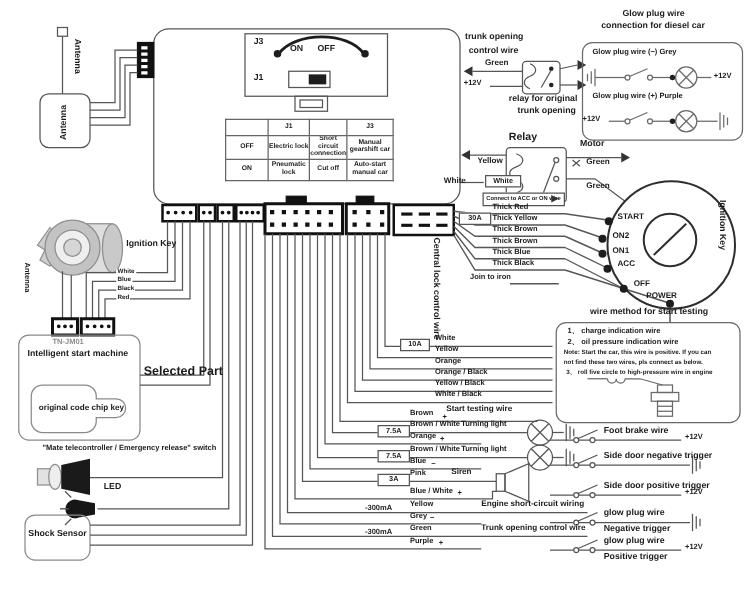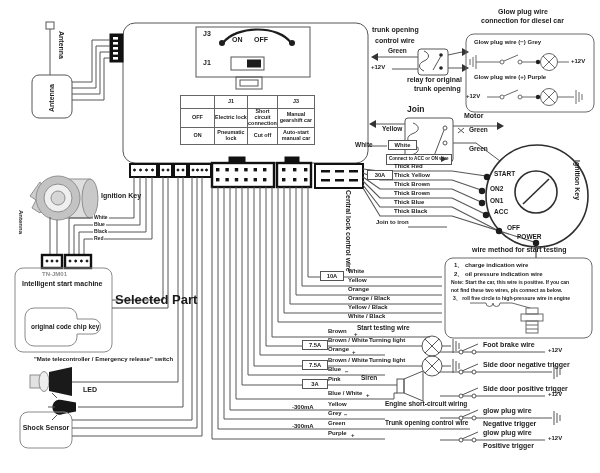--- a/index.html
+++ b/index.html
@@ -2,21 +2,21 @@
 <html><head>
 <meta charset="utf-8">
 <style>
   html,body{margin:0;padding:0;background:#fff}
   .canvas{position:relative;width:600px;height:473px;background:#fff;overflow:hidden;
           font-family:"Liberation Sans",sans-serif;}
   .art{position:absolute;left:0;top:0}
   .lbl{position:absolute;white-space:nowrap;font-weight:bold;color:#1b1b1b;line-height:1}
   .bg{background:#fff;padding:0 1px}
   .f5{font-size:5px}.f6{font-size:6px}.f65{font-size:6.5px}
-  .f7{font-size:7px}.f75{font-size:13px}.f8{font-size:8.5px}
+  .f7{font-size:7px}.f75{font-size:10px}.f8{font-size:8.5px}
   .grey{color:#8e8e8e}
   .rot90{transform:rotate(90deg);transform-origin:0 0}
   .rotm90{transform:rotate(-90deg);transform-origin:0 0}
   .fuse{position:absolute;border:1px solid #555;background:#fff;text-align:center;
         font-size:5.8px;font-weight:bold;color:#1b1b1b;line-height:1.4;height:8px}
   .notebox{position:absolute;border:1px solid #555;background:#fff;font-size:4.6px;
         font-weight:bold;color:#1b1b1b;line-height:1.9;padding-left:2px}
   .tri{position:absolute;width:0;height:0;border-top:3px solid transparent;
        border-bottom:3px solid transparent;border-left:6px solid #333}
   .cfg{position:absolute;left:180px;top:95px;border-collapse:collapse;table-layout:fixed;width:134px}
@@ -392,21 +392,21 @@
 <div class="lbl f7" style="left:407px;top:76px">relay for original</div>
 <div class="lbl f7" style="left:414px;top:85px">trunk opening</div>
 
 <div class="lbl f7" style="left:498px;top:8px">Glow plug wire</div>
 <div class="lbl f7" style="left:481px;top:17px">connection for diesel car</div>
 <div class="lbl f6" style="left:474px;top:39px">Glow plug wire (−) Grey</div>
 <div class="lbl f6" style="left:571px;top:58px">+12V</div>
 <div class="lbl f6" style="left:474px;top:74px">Glow plug wire (+) Purple</div>
 <div class="lbl f6" style="left:466px;top:93px">+12V</div>
 
-<div class="lbl f8" style="left:407px;top:105px">Join</div>
+<div class="lbl f8" style="left:407px;top:105px">Relay</div>
 <div class="lbl f65" style="left:382px;top:126px">Yellow</div>
 <div class="lbl f65" style="left:355px;top:142px">White</div>
 <div class="fuse" style="left:388px;top:140px;width:27px">White</div>
 <div class="notebox" style="left:386px;top:154px;width:62px;height:9px">Connect to ACC or ON wire</div>
 <div class="tri" style="left:441px;top:156px"></div>
 <div class="lbl f7" style="left:464px;top:112px">Motor</div>
 <div class="lbl f65" style="left:469px;top:127px">Green</div>
 <div class="lbl f65" style="left:469px;top:146px">Green</div>
 
 <div class="fuse" style="left:367px;top:170px;width:24px">30A</div>

